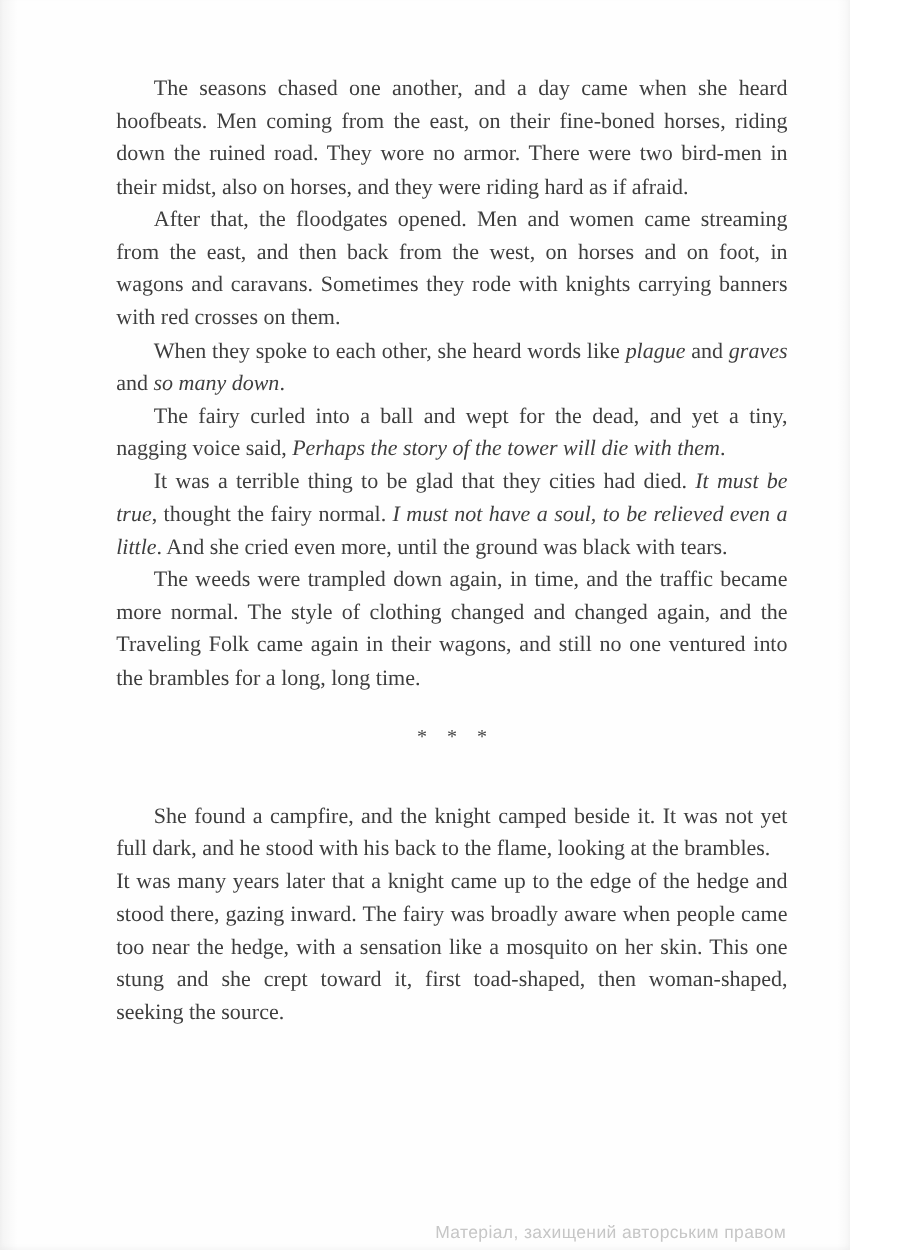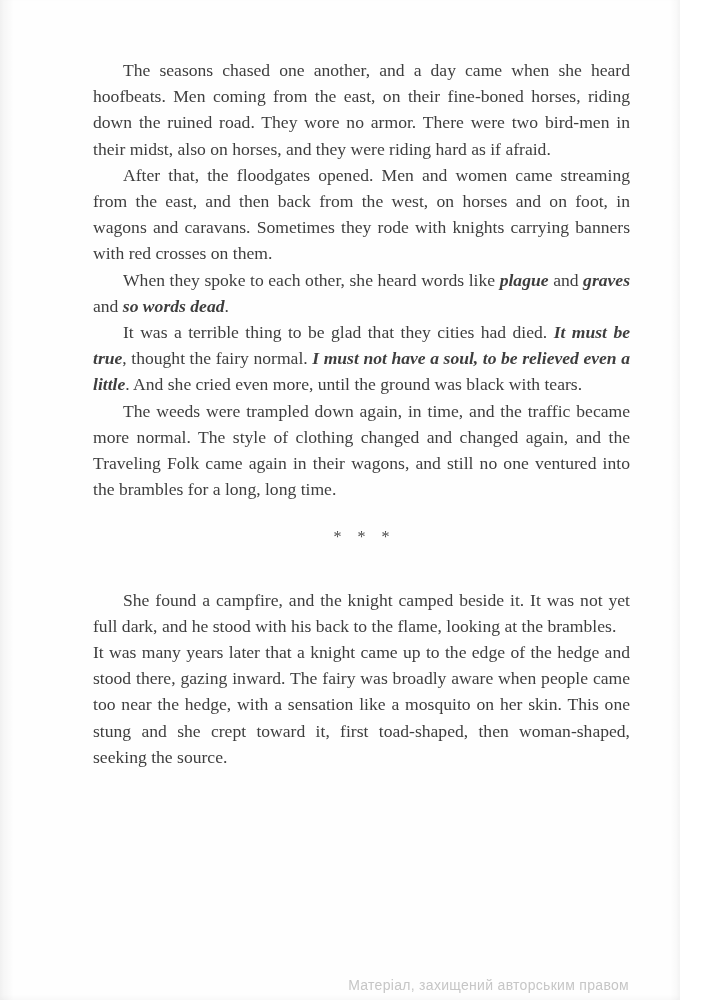--- a/index.html
+++ b/index.html
@@ -47,21 +47,20 @@
   }
   .para {
     margin: 0;
     padding: 0;
   }
   .para.indent {
     text-indent: 30px;
   }
   .para em {
     font-style: italic;
-    font-weight: bold;
   }
   .separator {
     text-align: center;
     margin: 22px 0 36px 0;
     font-size: 16px;
     letter-spacing: 6px;
     padding-left: 6px;
     color: #4a4a4a;
   }
   .watermark {
@@ -75,21 +74,22 @@
     white-space: nowrap;
   }
 </style>
 </head>
 <body>
 
 <div class="page">
   <main class="page-text">
       <p class="para indent"><span>The seasons chased one another, and a day came when she heard hoofbeats. Men coming from the east, on their fine-boned horses, riding down the ruined road. They wore no armor. There were two bird-men in their midst, also on horses, and they were riding hard as if afraid.</span></p>
       <p class="para indent"><span>After that, the floodgates opened. Men and women came streaming from the east, and then back from the west, on horses and on foot, in wagons and caravans. Sometimes they rode with knights carrying banners with red crosses on them.</span></p>
-      <p class="para indent"><span>When they spoke to each other, she heard words like </span><em>plague</em><span> and </span><em>graves</em><span> and </span><em>so words dead</em><span>.</span></p>
+      <p class="para indent"><span>When they spoke to each other, she heard words like </span><em>plague</em><span> and </span><em>graves</em><span> and </span><em>so many down</em><span>.</span></p>
+      <p class="para indent"><span>The fairy curled into a ball and wept for the dead, and yet a tiny, nagging voice said, </span><em>Perhaps the story of the tower will die with them</em><span>.</span></p>
       <p class="para indent"><span>It was a terrible thing to be glad that they cities had died. </span><em>It must be true</em><span>, thought the fairy normal. </span><em>I must not have a soul, to be relieved even a little</em><span>. And she cried even more, until the ground was black with tears.</span></p>
       <p class="para indent"><span>The weeds were trampled down again, in time, and the traffic became more normal. The style of clothing changed and changed again, and the Traveling Folk came again in their wagons, and still no one ventured into the brambles for a long, long time.</span></p>
       <div class="separator">* * *</div>
       <p class="para indent"><span>She found a campfire, and the knight camped beside it. It was not yet full dark, and he stood with his back to the flame, looking at the brambles.</span></p>
       <p class="para"><span>It was many years later that a knight came up to the edge of the hedge and stood there, gazing inward. The fairy was broadly aware when people came too near the hedge, with a sensation like a mosquito on her skin. This one stung and she crept toward it, first toad-shaped, then woman-shaped, seeking the source.</span></p>
     </main>
   <div class="watermark">Матеріал, захищений авторським правом</div>
 </div>
 
 </body></html>

